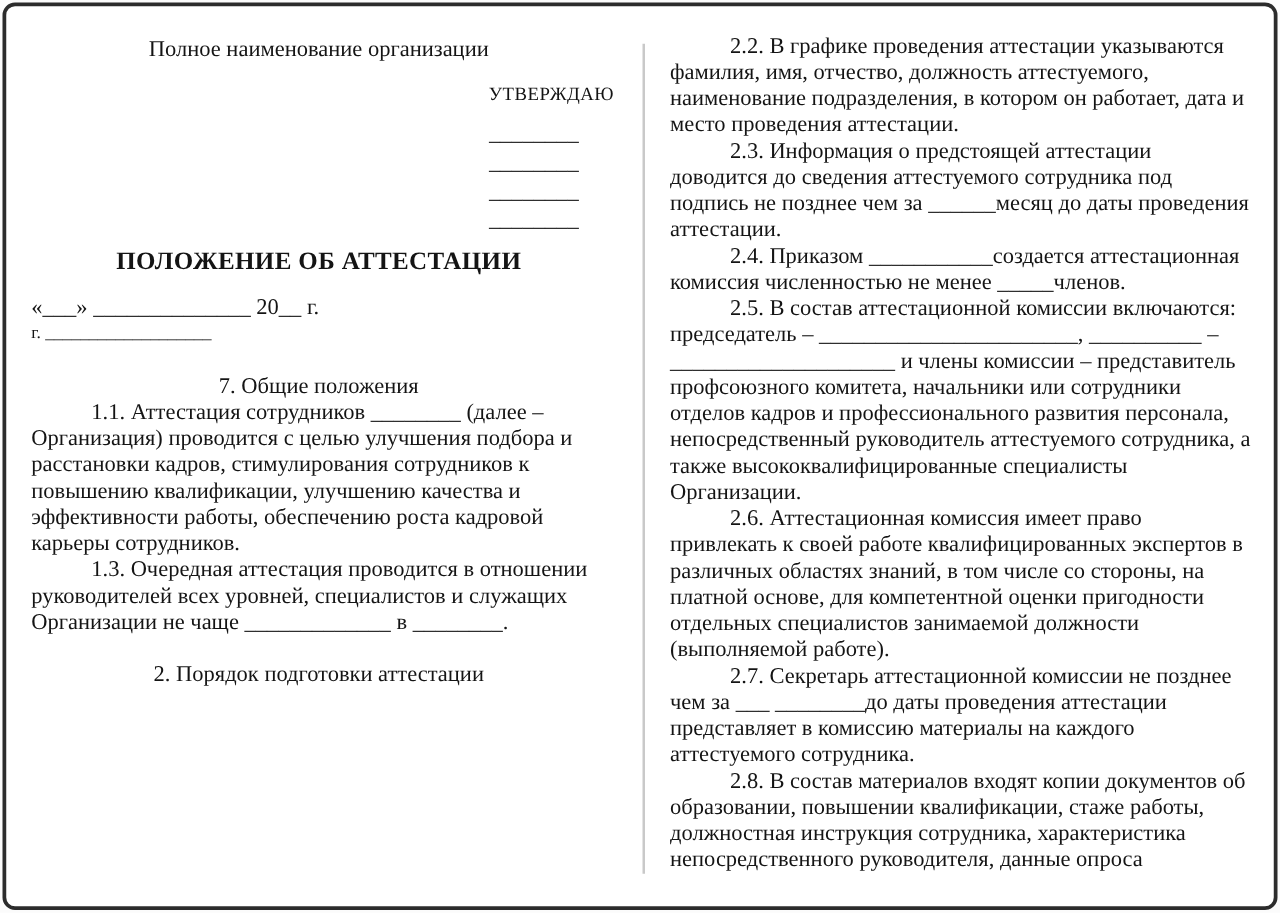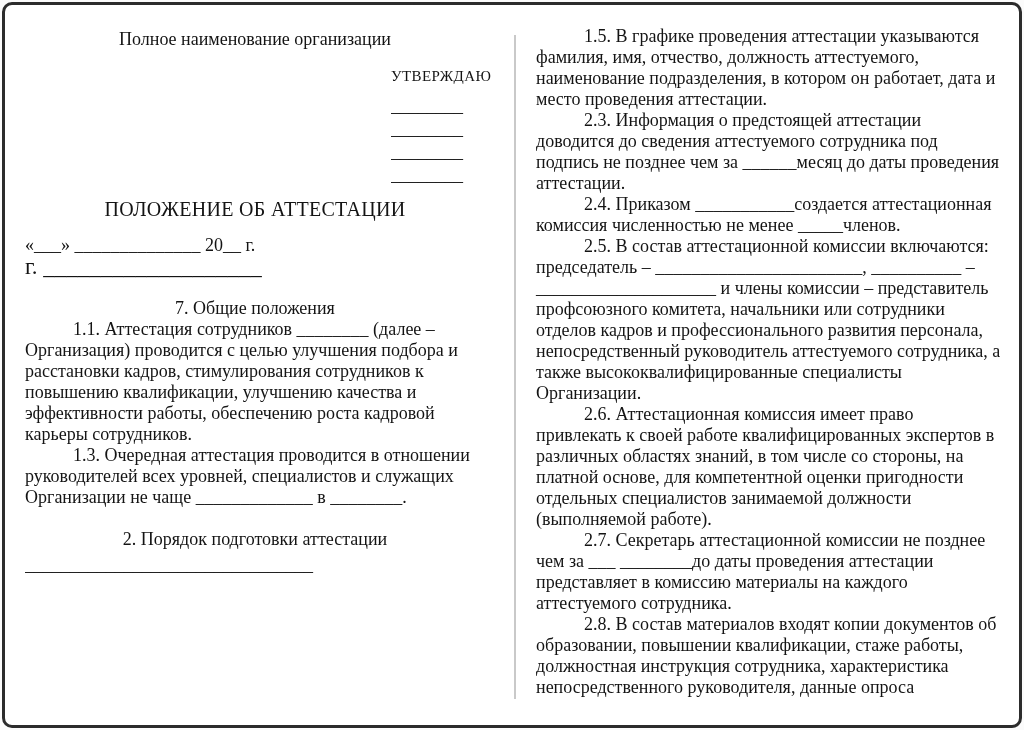--- a/index.html
+++ b/index.html
@@ -67,31 +67,31 @@
   .approve-lines {
     margin-top: 8px;
   }
   .signature-line {
     line-height: 23px;
     white-space: nowrap;
     overflow: hidden;
   }
   .doc-title {
     text-align: center;
-    font-weight: normal;
+    font-weight: bold;
     font-size: 20px;
     letter-spacing: 0.3px;
     margin-top: 12px;
   }
   .date-line {
     margin-top: 15px;
     font-size: 18px;
   }
   .city-line {
-    font-size: 23px;
+    font-size: 14px;
   }
   .flow {
     margin-top: 14px;
   }
   .col-right .flow {
     margin-top: 0;
   }
   .block { margin: 0; }
   .block.heading {
     text-align: center;
@@ -130,27 +130,26 @@
 
     <div class="date-line">«___» ______________ 20__ г.</div>
 
     <div class="city-line">г. ___________________</div>
 
     <div class="flow">
         <p class="block heading">7. Общие положения</p>
         <p class="block paragraph">1.1. Аттестация сотрудников ________ (далее – Организация) проводится с целью улучшения подбора и расстановки кадров, стимулирования сотрудников к повышению квалификации, улучшению качества и эффективности работы, обеспечению роста кадровой карьеры сотрудников.</p>
         <p class="block paragraph">1.3. Очередная аттестация проводится в отношении руководителей всех уровней, специалистов и служащих Организации не чаще _____________ в ________.</p>
         <p class="block heading">2. Порядок подготовки аттестации</p>
-        <p class="block blank-line">________________________________</p>
       </div>
   </div>
 
   <div class="col col-right">
     <div class="flow">
-        <p class="block paragraph">1.5. В графике проведения аттестации указываются фамилия, имя, отчество, должность аттестуемого, наименование подразделения, в котором он работает, дата и место проведения аттестации.</p>
+        <p class="block paragraph">2.2. В графике проведения аттестации указываются фамилия, имя, отчество, должность аттестуемого, наименование подразделения, в котором он работает, дата и место проведения аттестации.</p>
         <p class="block paragraph">2.3. Информация о предстоящей аттестации доводится до сведения аттестуемого сотрудника под подпись не позднее чем за ______месяц до даты проведения аттестации.</p>
         <p class="block paragraph">2.4. Приказом ___________создается аттестационная комиссия численностью не менее _____членов.</p>
         <p class="block paragraph">2.5. В состав аттестационной комиссии включаются: председатель – _______________________, __________ – ____________________ и члены комиссии – представитель профсоюзного комитета, начальники или сотрудники отделов кадров и профессионального развития персонала, непосредственный руководитель аттестуемого сотрудника, а также высококвалифицированные специалисты Организации.</p>
         <p class="block paragraph">2.6. Аттестационная комиссия имеет право привлекать к своей работе квалифицированных экспертов в различных областях знаний, в том числе со стороны, на платной основе, для компетентной оценки пригодности отдельных специалистов занимаемой должности (выполняемой работе).</p>
         <p class="block paragraph">2.7. Секретарь аттестационной комиссии не позднее чем за ___ ________до даты проведения аттестации представляет в комиссию материалы на каждого аттестуемого  сотрудника.</p>
         <p class="block paragraph">2.8. В состав материалов входят копии документов об образовании, повышении квалификации, стаже работы, должностная инструкция сотрудника, характеристика непосредственного руководителя, данные опроса</p>
       </div>
   </div>
 </div>
 

